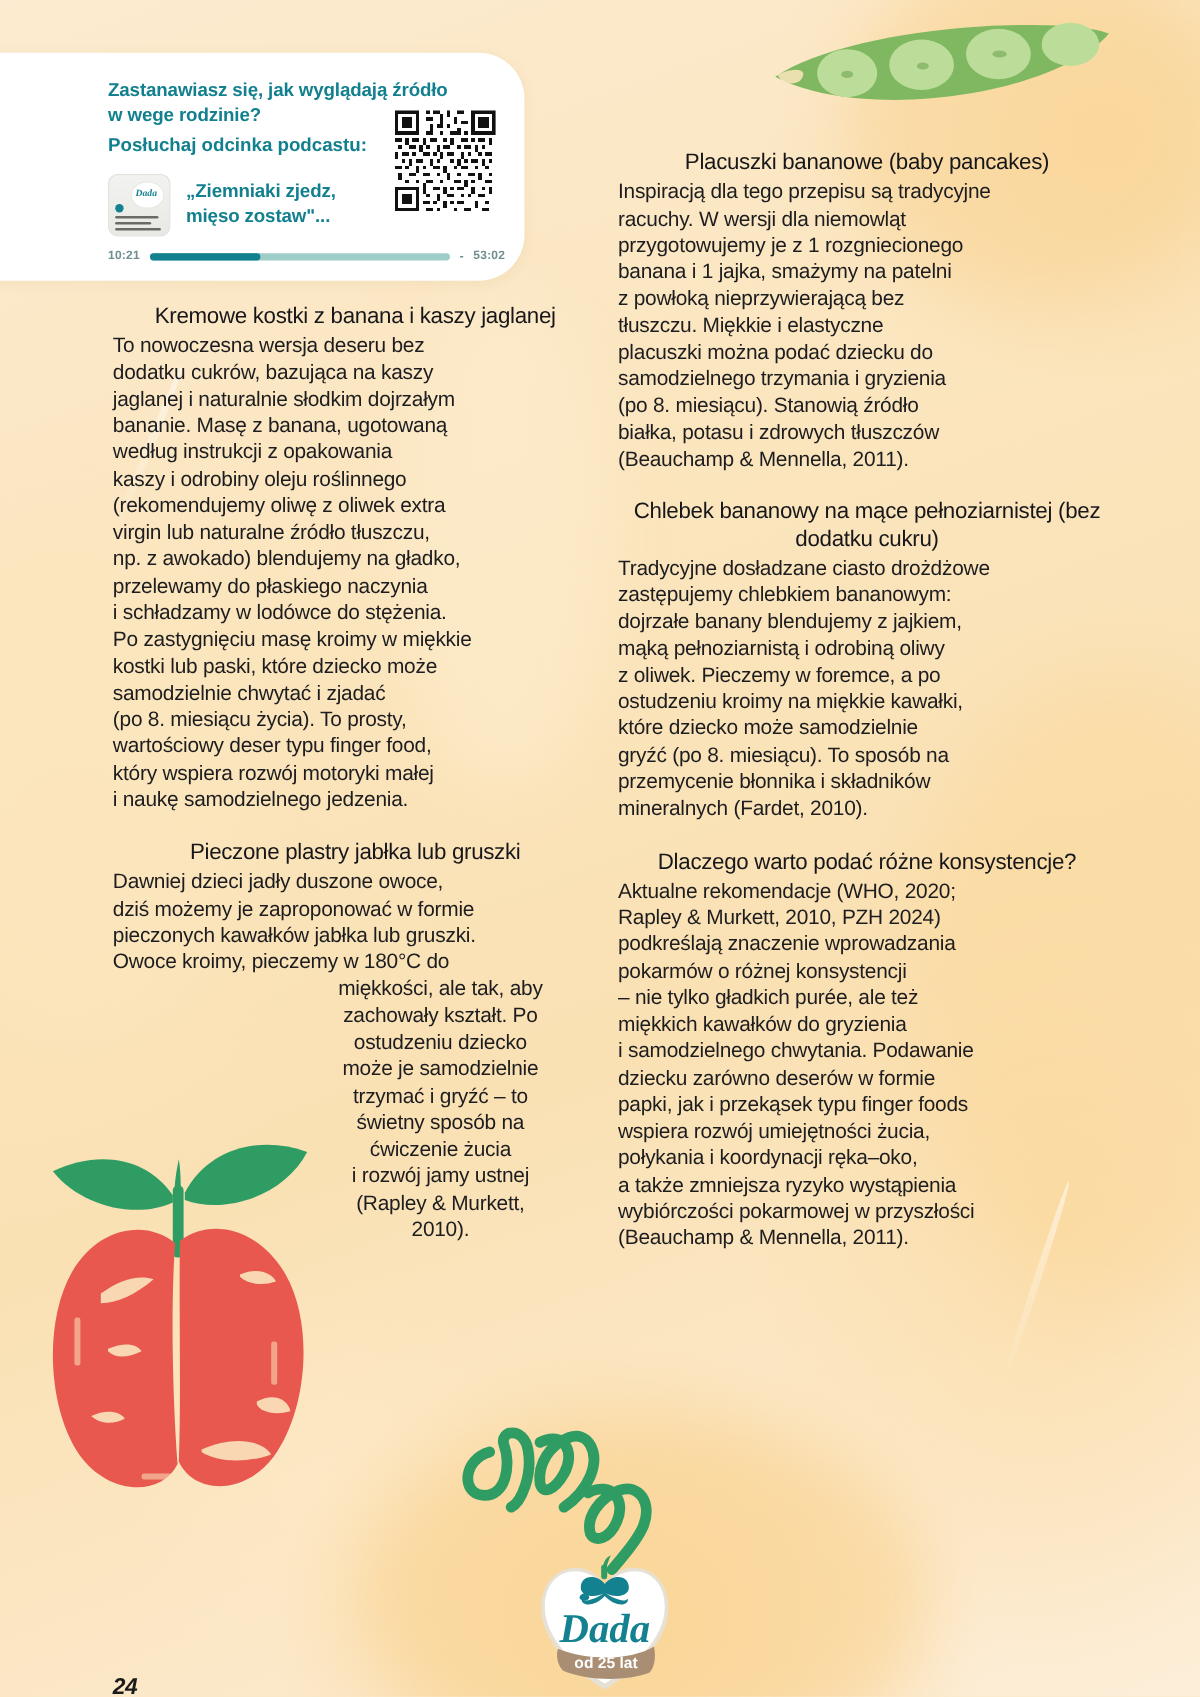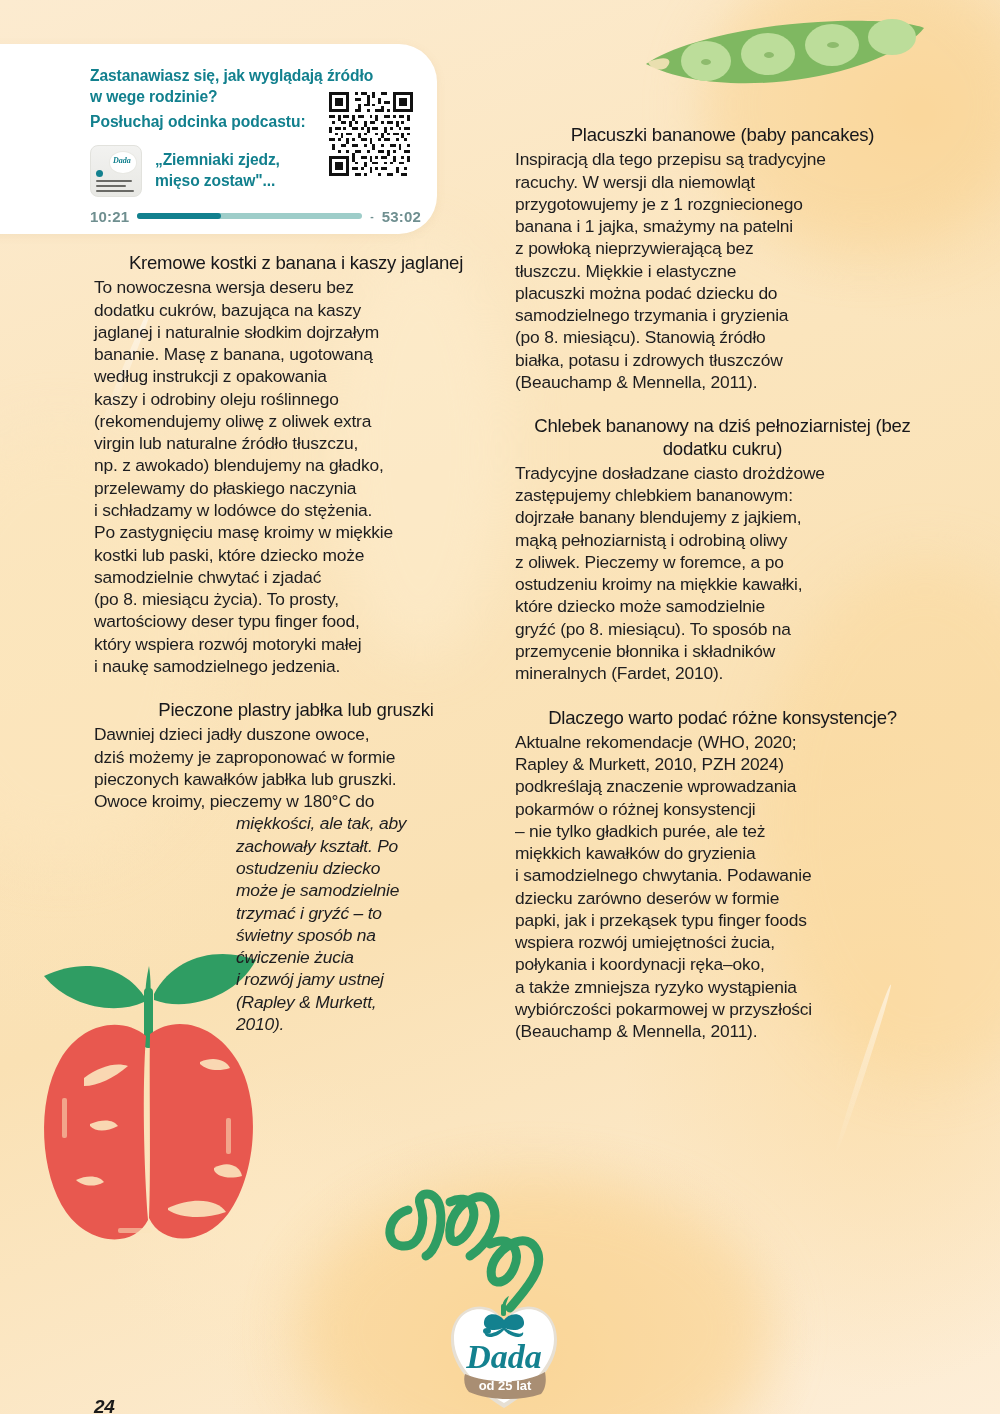--- a/index.html
+++ b/index.html
@@ -50,21 +50,21 @@
   .pc-thumb .tlogo:after{
     content:"Dada";position:absolute;left:3px;top:4px;font-size:8px;font-style:italic;
     font-weight:bold;color:#13818f;font-family:"Liberation Serif",serif;
   }
   .pc-thumb .tdot{position:absolute;left:5px;top:24px;width:7px;height:7px;border-radius:50%;background:#13818f;}
   .pc-thumb .tline{position:absolute;left:5px;height:2.4px;background:#6a6a66;border-radius:1px;}
   .pc-title{
     color:#12808e;font-weight:bold;font-size:15.6px;line-height:1.3;letter-spacing:-.1px;
   }
   .pc-bar{display:flex;align-items:center;gap:8px;margin-top:11px;}
-  .pc-time{color:#6f8f90;font-size:15px;font-weight:bold;letter-spacing:.2px;}
+  .pc-time{color:#6f8f90;font-size:10px;font-weight:bold;letter-spacing:.2px;}
   .pc-track{flex:1 1 auto;height:6px;border-radius:3px;background:#9ecdc9;position:relative;max-width:260px;}
   .pc-fill{position:absolute;left:0;top:0;bottom:0;border-radius:3px;background:#12808e;}
   .pc-dash{color:#6f8f90;font-size:10.5px;font-weight:bold;}
   .qr{
     position:absolute;right:24px;top:48px;width:84px;height:84px;
     background:#fff;
   }
 
   
   .col{position:absolute;color:#1b1b1b;}
@@ -73,22 +73,22 @@
   h2.sec{
     font-size:18.6px;font-weight:normal;line-height:1.2;margin:0 0 2px 0;
     letter-spacing:-.25px;color:#17171a;text-align:center;
   }
   p.body{
     font-size:17.4px;line-height:1.28;margin:0;letter-spacing:-.2px;color:#1d1d1f;
     white-space:pre-line;
   }
   .sec-block{margin-bottom:22px;}
   .sec-block:last-child{margin-bottom:11px;}
-  .wrapped{text-align:left;width:262px;margin-left:142px;white-space:pre-line;
-    font-size:17.4px;line-height:1.28;letter-spacing:-.2px;color:#1d1d1f;font-style:italic;}
+  .wrapped{text-align:center;width:262px;margin-left:142px;white-space:pre-line;
+    font-size:17.4px;line-height:1.28;letter-spacing:-.2px;color:#1d1d1f;}
 
   
   .pea{position:absolute;left:638px;top:12px;width:290px;height:80px;}
   .apple{position:absolute;left:18px;top:928px;width:255px;height:330px;}
   .squig{position:absolute;left:378px;top:1186px;width:180px;height:130px;}
 
   
   .pageno{
     position:absolute;left:94px;top:1396px;font-size:19px;font-weight:bold;color:#1b1b1b;
     letter-spacing:-.3px;
@@ -359,21 +359,21 @@
 banana i 1 jajka, smażymy na patelni
 z powłoką nieprzywierającą bez
 tłuszczu. Miękkie i elastyczne
 placuszki można podać dziecku do
 samodzielnego trzymania i gryzienia
 (po 8. miesiącu). Stanowią źródło
 białka, potasu i zdrowych tłuszczów
 (Beauchamp &amp; Mennella, 2011).</p>
     </div>
     <div class="sec-block">
-      <h2 class="sec">Chlebek bananowy na dziś pełnoziarnistej (bez dodatku cukru)</h2>
+      <h2 class="sec">Chlebek bananowy na mące pełnoziarnistej (bez dodatku cukru)</h2>
       <p class="body">Tradycyjne dosładzane ciasto drożdżowe
 zastępujemy chlebkiem bananowym:
 dojrzałe banany blendujemy z jajkiem,
 mąką pełnoziarnistą i odrobiną oliwy
 z oliwek. Pieczemy w foremce, a po
 ostudzeniu kroimy na miękkie kawałki,
 które dziecko może samodzielnie
 gryźć (po 8. miesiącu). To sposób na
 przemycenie błonnika i składników
 mineralnych (Fardet, 2010).</p>

